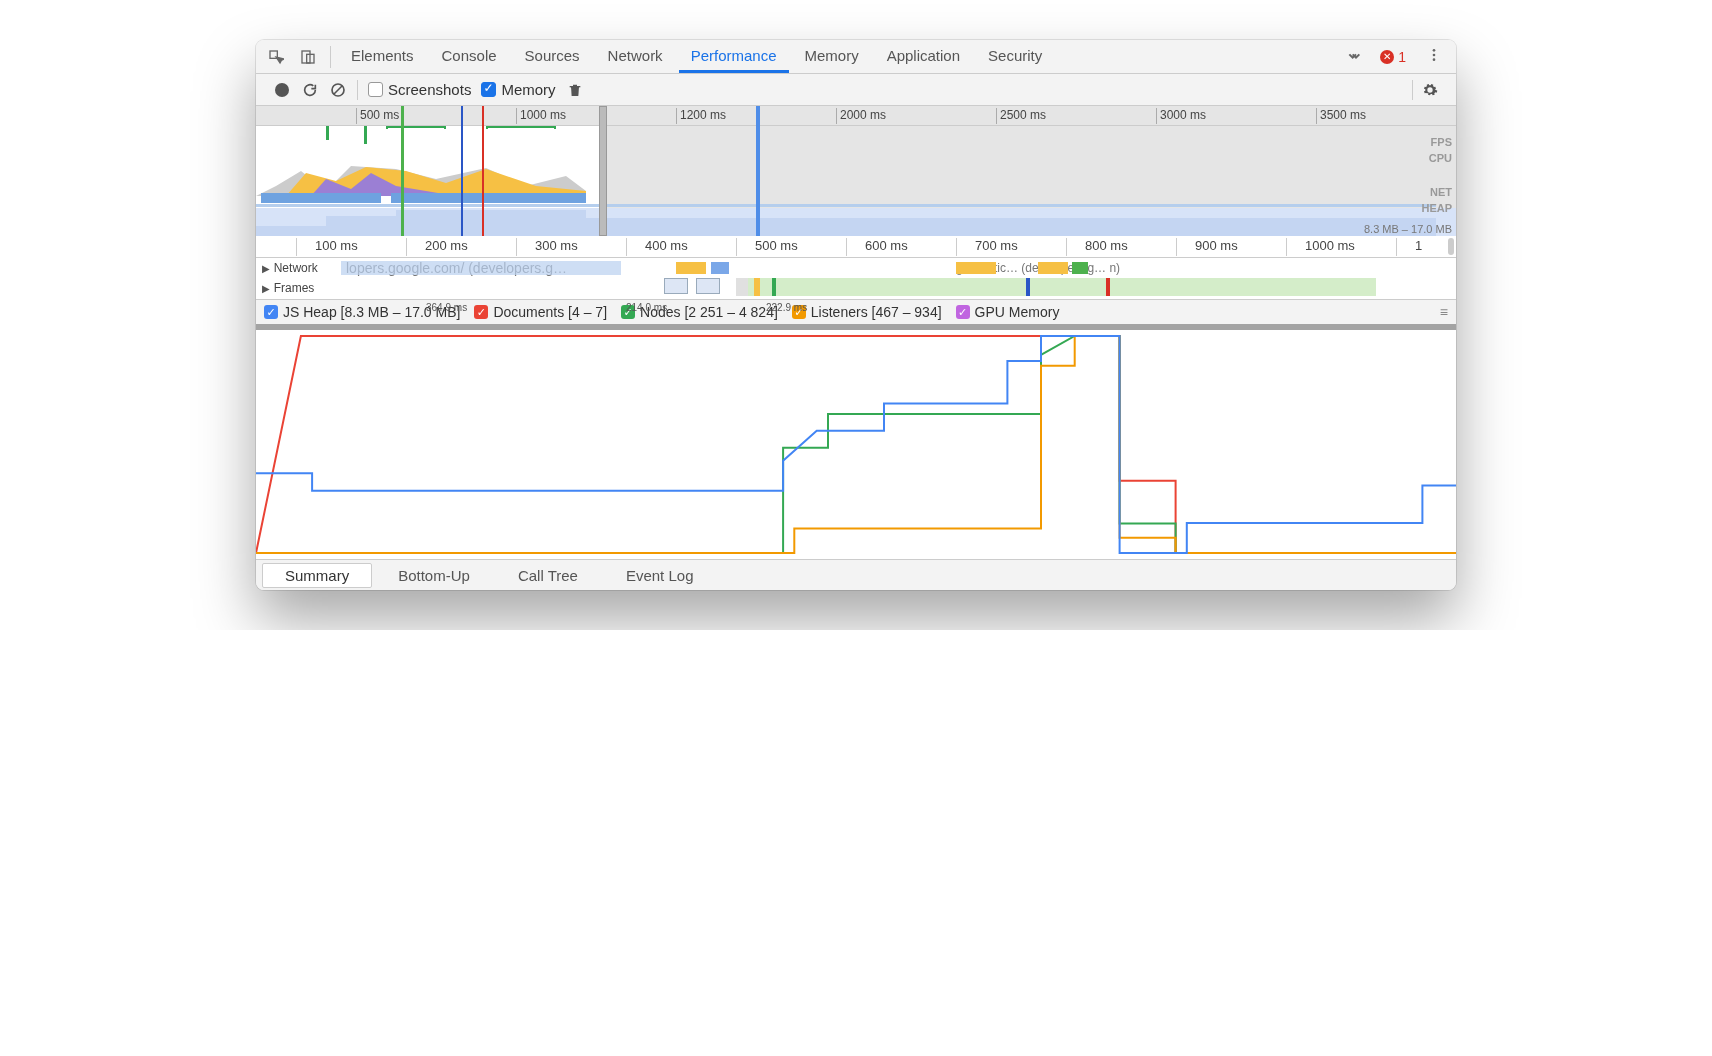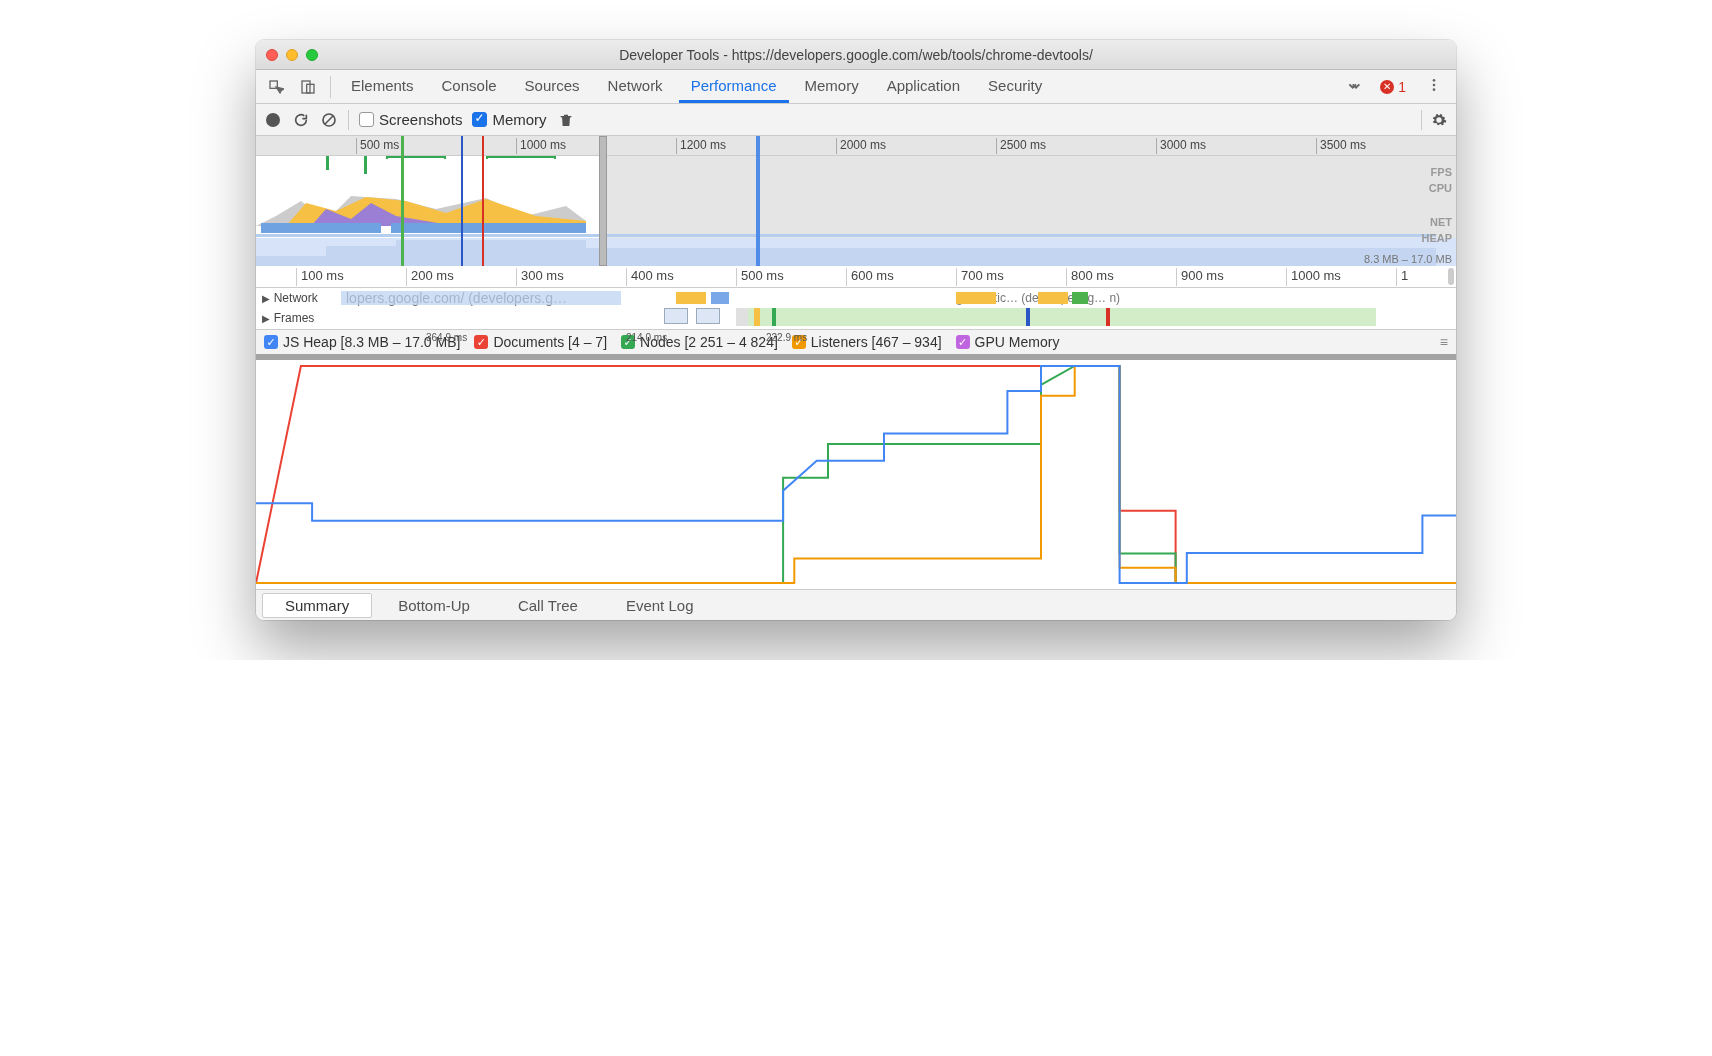--- a/index.html
+++ b/index.html
@@ -48,21 +48,21 @@
   .tabs { display:flex; gap:4px; flex:1; }
   .tab { padding:6px 12px; font-size:15px; color:#555; cursor:pointer; }
   .tab.active { color:#1a73e8; border-bottom:3px solid #1a73e8; margin-bottom:-1px; }
   .errbadge { display:flex; align-items:center; gap:4px; color:#d93025; font-size:14px; padding:0 8px; }
   .errcircle { width:14px; height:14px; border-radius:50%; background:#d93025; color:#fff; font-size:10px; display:flex; align-items:center; justify-content:center; }
   .menu-more { padding:4px 8px; color:#666; cursor:pointer; }
 
   .toolbar {
     display:flex; align-items:center; height:32px;
     background:#f3f3f3; border-bottom:1px solid #ccc;
-    padding:0 8px; gap:10px;
+    padding:0 17px; gap:10px;
   }
   .toolbar .btn { width:18px; height:18px; display:flex; align-items:center; justify-content:center; color:#555; cursor:pointer;}
   .rec-dot { width:14px; height:14px; border-radius:50%; background:#555; }
   .toolbar .divider { width:1px; height:20px; background:#ccc; }
   .chklabel { display:flex; align-items:center; gap:5px; font-size:15px; color:#333; cursor:pointer; }
   .cbox { width:15px; height:15px; border:1px solid #999; border-radius:3px; background:#fff; position:relative; }
   .cbox.checked { background:#1a73e8; border-color:#1a73e8; }
   .cbox.checked::after { content:"✓"; position:absolute; top:-2px; left:1px; color:#fff; font-size:12px; }
   .toolbar .right { margin-left:auto; display:flex; align-items:center; gap:8px; }
 
@@ -75,21 +75,21 @@
   .ov-selected { position:absolute; top:0; bottom:0; background:#fff; }
   .ov-labels { position:absolute; right:4px; top:8px; font-size:11px; font-weight:700; color:#999; text-align:right; line-height:16px; }
   .ov-heaprange { position:absolute; right:4px; bottom:1px; font-size:11px; color:#777; }
   .cpu-art { position:absolute; left:0; bottom:40px; }
   .net-bar { position:absolute; height:10px; background:#6ea2e0; }
   .heap-area { position:absolute; bottom:0; left:0; right:0; height:28px; background:linear-gradient(#d7e3f8,#d7e3f8); }
 
   .ruler {
     height:22px; background:#fff; border-bottom:1px solid #ccc; position:relative; font-size:13px; color:#444;
   }
-  .ruler-tick { position:absolute; top:2px; border-left:1px solid rgba(0,0,0,0.2); padding-left:4px; height:18px; }
+  .ruler-tick { position:absolute; top:2px; border-left:1px solid rgba(0,0,0,0.2); padding-left:18px; height:18px; }
 
   .tracks { background:#fff; border-bottom:1px solid #ccc; position:relative; }
   .trk-row { height:20px; position:relative; font-size:12px; color:#444; display:flex; align-items:center; }
   .trk-label { padding-left:6px; display:flex; gap:4px; align-items:center; }
   .tri { font-size:10px; color:#555; }
   .frame-strip { position:absolute; left:480px; top:20px; height:18px; right:80px; background:#d4edc9; }
   .frame-bar { position:absolute; height:18px; }
   .timing { position:absolute; font-size:10px; color:#555; }
 
   .legend {
@@ -111,28 +111,20 @@
   .btab { padding:3px 22px; font-size:15px; color:#555; cursor:pointer; border-radius:2px; }
   .btab.active { background:#fff; border:1px solid #ccc; color:#333; }
 
   svg.icon { width:16px; height:16px; }
 </style>
 </head>
 <body>
 
 <div class="window">
 
-  <div class="titlebar">
-    <div class="traffic">
-      <div class="dot red"></div>
-      <div class="dot yellow"></div>
-      <div class="dot green"></div>
-    </div>
-    <div class="title">Developer Tools - https://developers.google.com/web/tools/chrome-devtools/</div>
-  </div>
 
   <div class="tabbar">
     <div class="iconbtn">
       <svg class="icon" viewBox="0 0 24 24" fill="none" stroke="#666" stroke-width="2">
           <rect x="3" y="3" width="11" height="11"></rect>
           <path d="M12 12l6 9 2-4 4-2z" fill="#666"></path>
         </svg>
     </div>
     <div class="iconbtn">
       <svg class="icon" viewBox="0 0 24 24" fill="none" stroke="#666" stroke-width="2">

